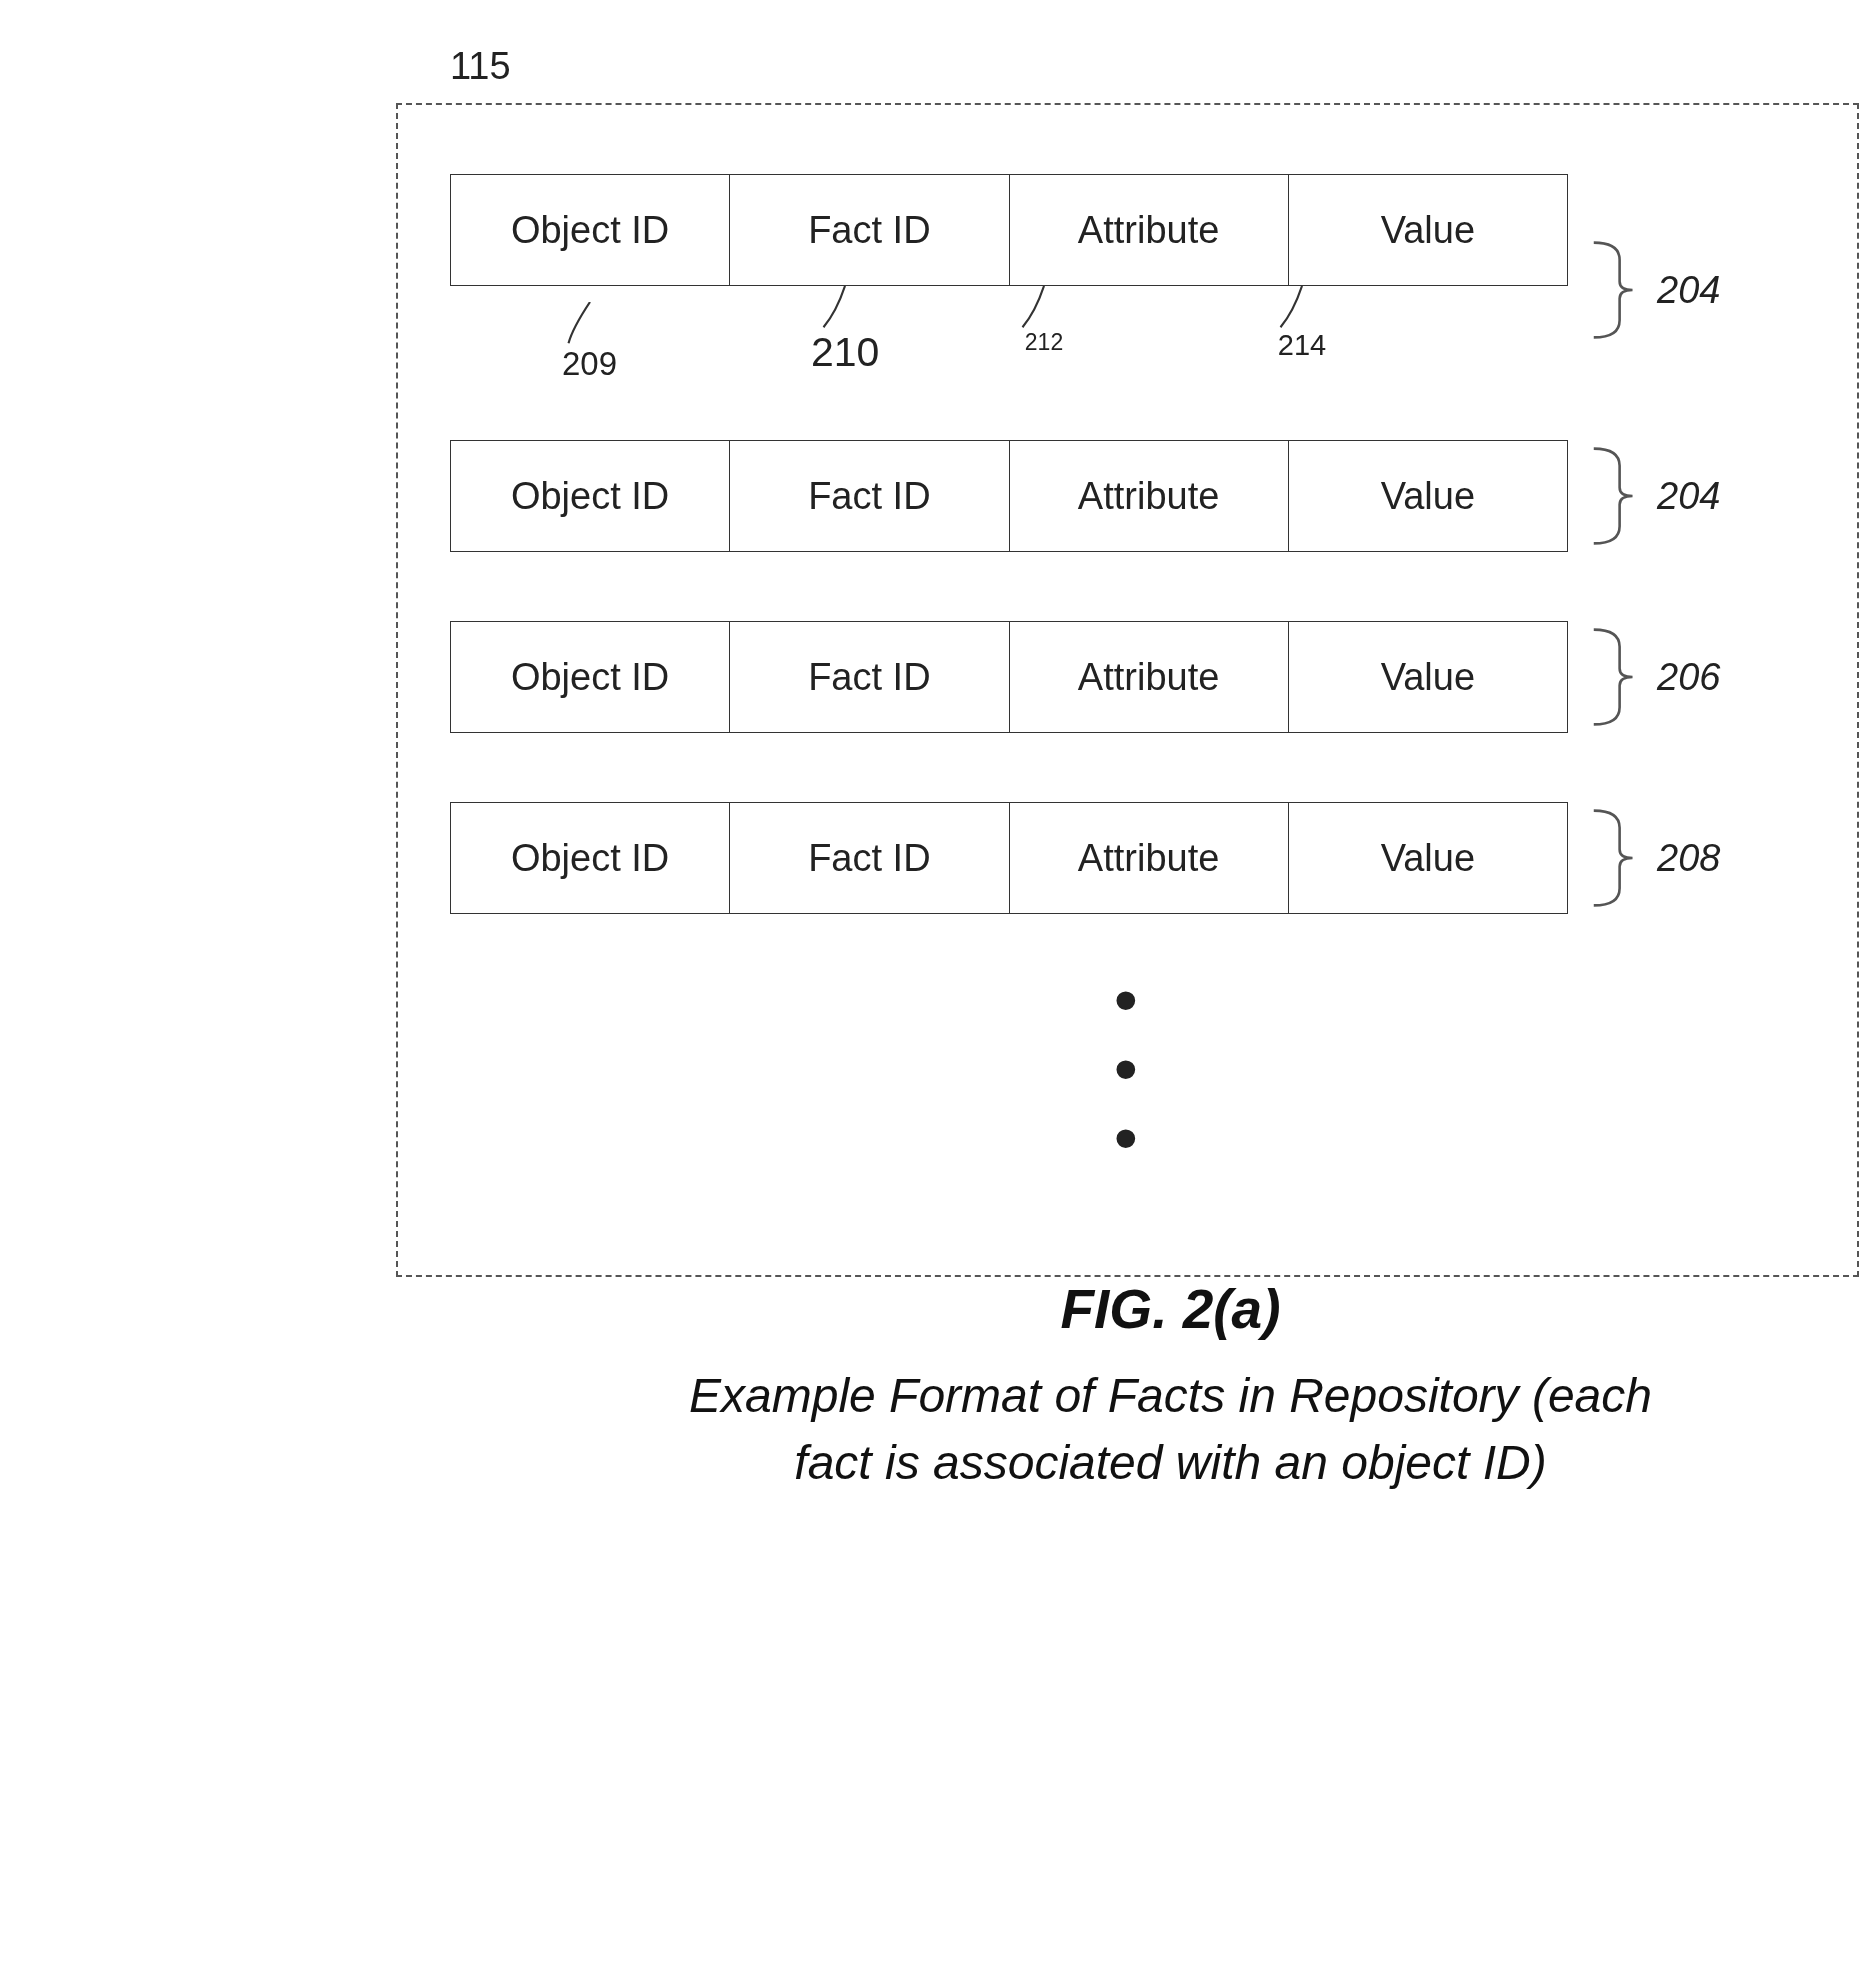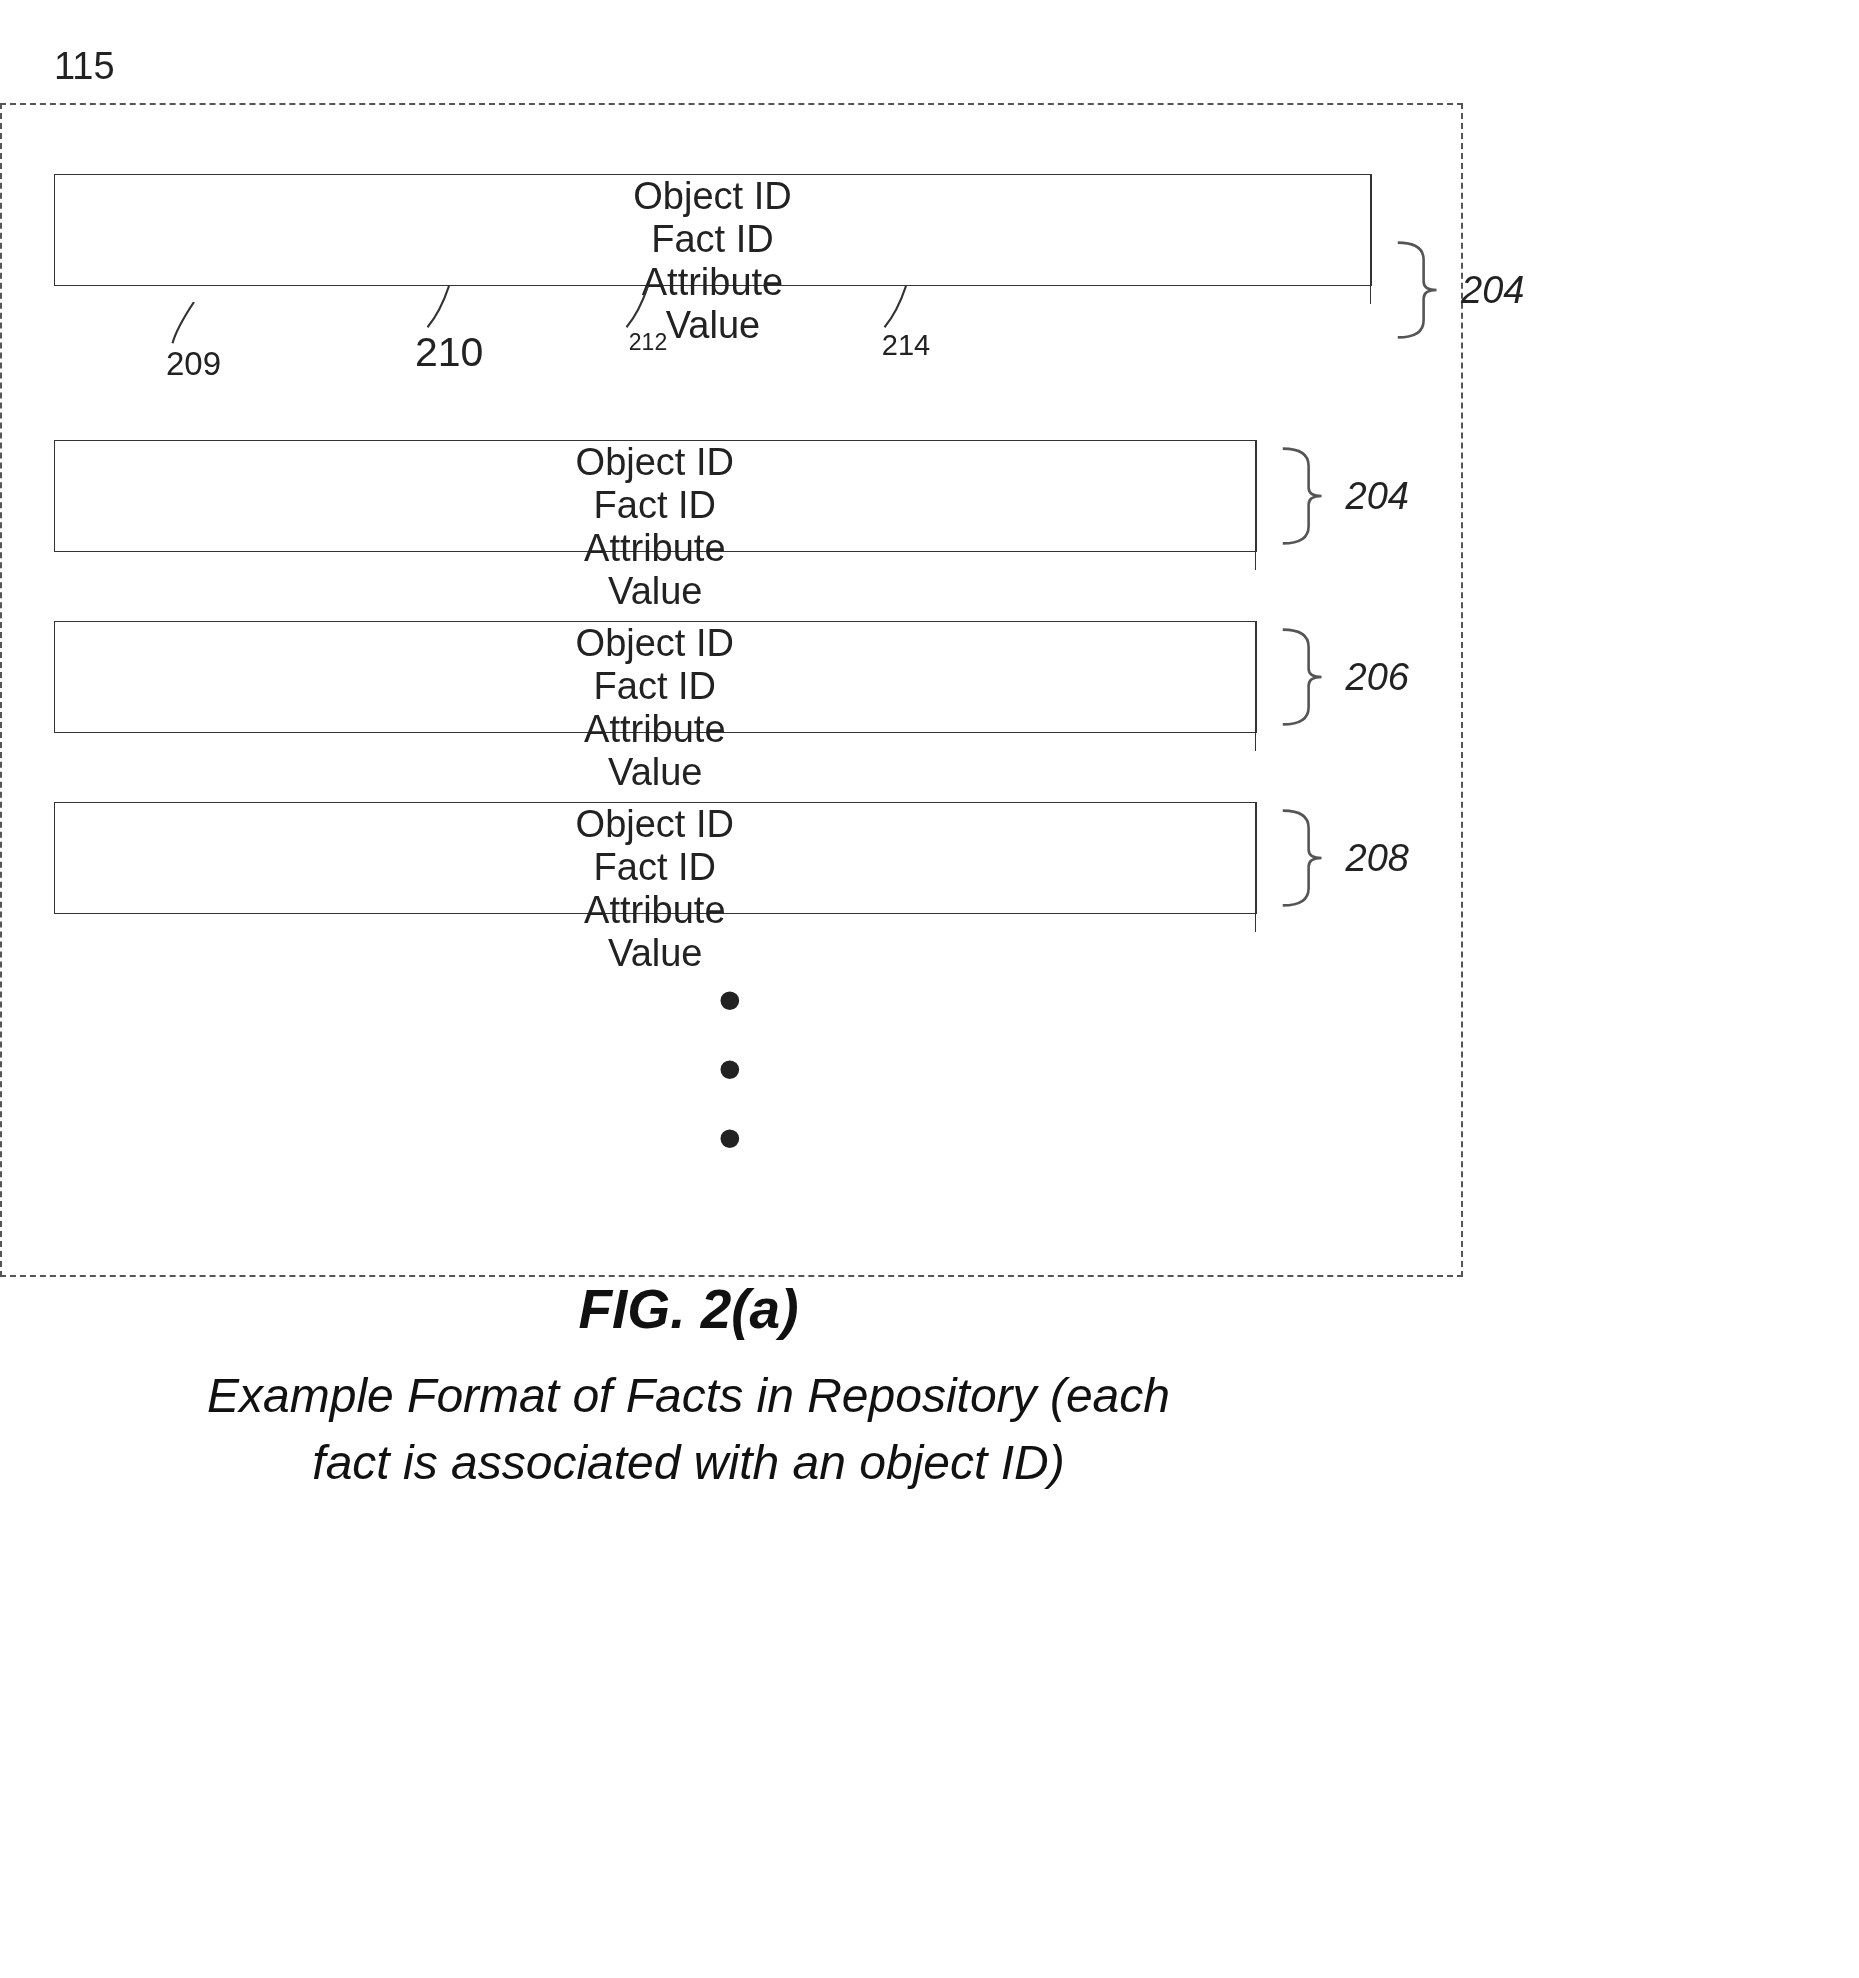--- a/index.html
+++ b/index.html
@@ -11,21 +11,21 @@
       position: relative;
     }
 
     .page-container {
       width: 1859px;
       min-height: 1979px;
       background: #fff;
       position: relative;
       display: flex;
       flex-direction: column;
-      align-items: flex-start;
+      align-items: flex-end;
     }
 
     
     .diagram-box {
       border: 2.6px dashed #555;
       position: relative;
       width: 1463px;
       margin-top: 103px;
       padding: 69px 52px 69px 52px;
       display: flex;
@@ -49,23 +49,22 @@
       align-items: center;
       width: 100%;
       justify-content: flex-start;
       margin-bottom: 34px;
       position: relative;
     }
 
     .fact-row {
       display: flex;
       border: 1.7px solid #333;
-      width: 1318px;
+      width: 1118px;
       height: 112px;
-      flex-direction: column;
     }
 
     .fact-cell {
       flex: 1;
       display: flex;
       align-items: center;
       justify-content: center;
       font-size: 38px;
       color: #222;
       border-right: 1.7px solid #333;

